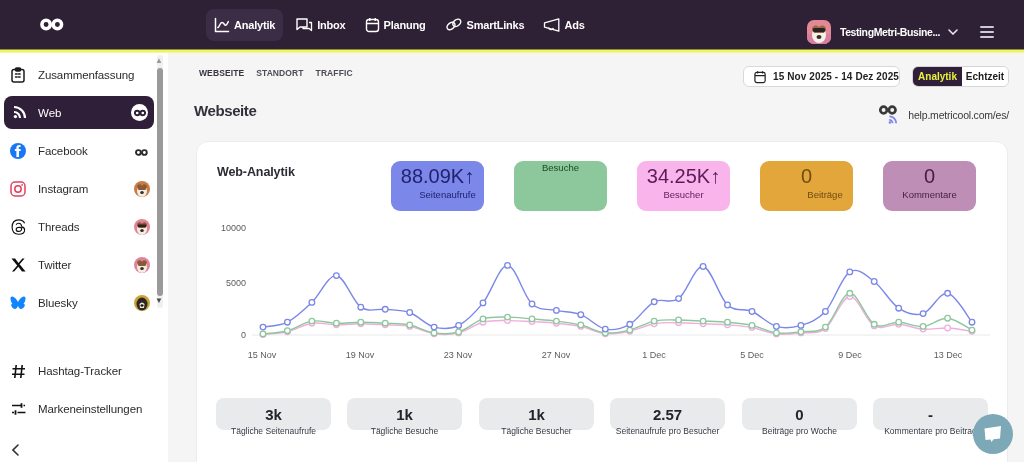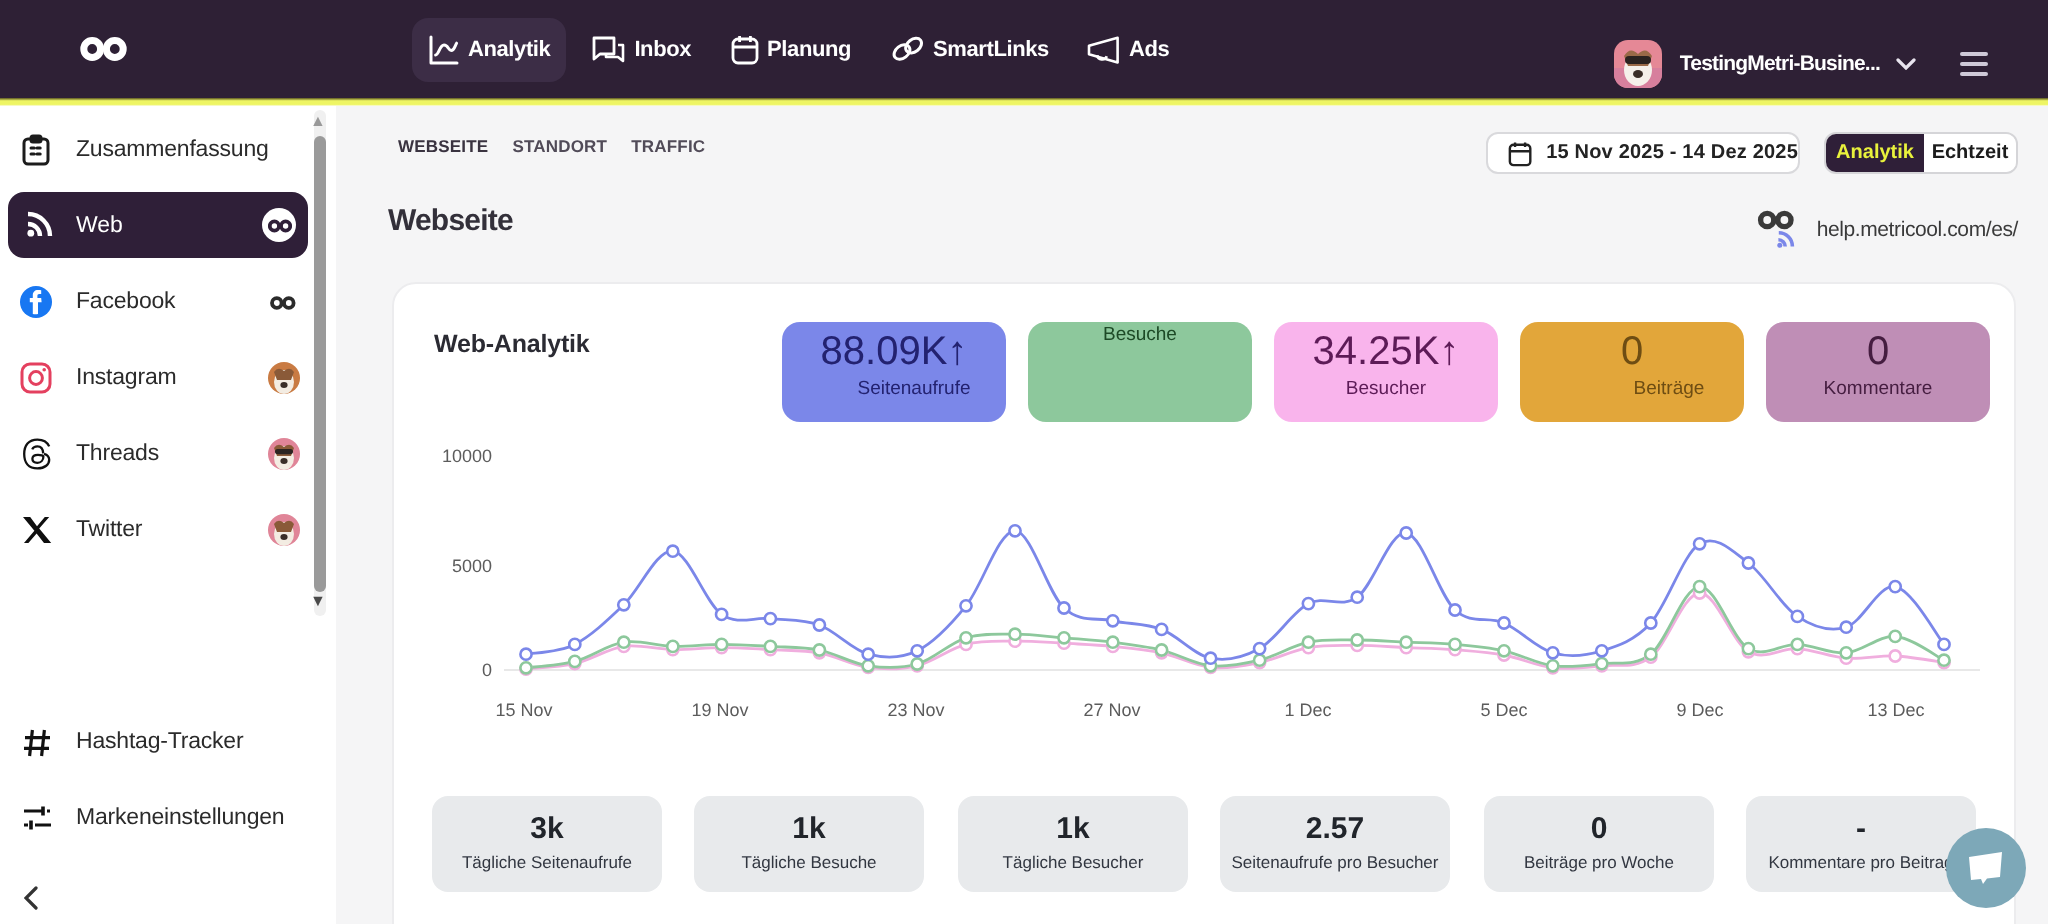--- a/index.html
+++ b/index.html
@@ -35,24 +35,24 @@
 .tabs .dim { color:#514b58; }
 .h1 { position:absolute; font-size:15px; font-weight:bold; color:#33303a; letter-spacing:-0.4px; }
 .datepick { position:absolute; top:66px; width:157px; height:21px; background:#fff; border:1px solid #d9d9dc; border-radius:6px; display:flex; align-items:center; font-size:10px; font-weight:bold; color:#232323; white-space:nowrap; letter-spacing:0.1px; }
 .btngroup { position:absolute; left:744px; top:66px; height:21px; display:flex; border-radius:6px; overflow:hidden; border:1px solid #d5d5d8; }
 .btn-a { background:#2f1f38; color:#e9f23c; font-size:10px; font-weight:bold; display:flex; align-items:center; justify-content:center; width:49px; }
 .btn-e { background:#fff; color:#1c1c1c; font-size:10px; font-weight:bold; display:flex; align-items:center; justify-content:center; width:46px; }
 .helplink { position:absolute; right:15px; top:105px; display:flex; align-items:center; font-size:10.5px; color:#3a3a3a; letter-spacing:-0.2px; }
 
 .card { position:absolute; left:196px; top:141px; width:812px; height:340px; background:#fff; border-radius:12px; border:1px solid #ececee; }
 .cardtitle { position:absolute; left:217px; top:165px; font-size:12.5px; font-weight:bold; color:#2b2b33; letter-spacing:-0.1px; }
-.statbox { position:absolute; top:161px; width:112px; height:50px; border-radius:9px; text-align:center; }
+.statbox { position:absolute; top:161px; width:93px; height:50px; border-radius:9px; text-align:center; }
 .statbox .num { font-size:20px; margin-top:4px; }
 .statbox .lbl { font-size:9.5px; margin-top:1px; }
-.bstat { position:absolute; top:398px; width:115px; height:48px; border-radius:8px; background:#e8eaec; text-align:center; }
+.bstat { position:absolute; top:398px; width:115px; height:32px; border-radius:8px; background:#e8eaec; text-align:center; }
 .bstat .num { font-size:15px; font-weight:bold; color:#21252b; margin-top:8px; }
 .bstat .lbl { font-size:8.5px; color:#323741; margin-top:3px; }
 .chatbub { position:absolute; left:973px; top:414px; width:40px; height:40px; border-radius:50%; background:#7da8b8; display:flex; align-items:center; justify-content:center; }
 </style>
 </head>
 <body>
 <div class="topbar"></div>
 <div class="yellowline"></div>
 
 <svg class="logo" width="24" height="13" viewBox="0 0 24 13">
@@ -201,20 +201,34 @@
         <svg width="15" height="14" viewBox="0 0 15 14">
           <path d="M0.5 0.5 h3.6 l3.4 4.6 L11.4 0.5 h2.2 L8.6 6.3 14.6 13.5 h-3.6 L7.3 8.7 3.2 13.5 H1 L6.2 7.4 z" fill="#0f0f0f"></path>
         </svg>
       </span>
     Twitter
     <span class="ravatar" style="top:11px"><svg width="16" height="16" viewBox="0 0 16 16">
           <rect width="16" height="16" fill="#e08598"></rect>
           <ellipse cx="8" cy="10" rx="5" ry="6" fill="#f3ece2"></ellipse>
           <path d="M3 5 Q5 2 8 4.5 Q11 2 13 5 L11.5 9 H4.5 Z" fill="#8a5a38"></path>
           <ellipse cx="8" cy="11.5" rx="1.8" ry="1.5" fill="#3a2e28"></ellipse>
+        </svg></span>
+  </div>
+  <div class="sitem" style="top:284px">
+    <span class="ic">
+        <svg width="16" height="14" viewBox="0 0 16 14">
+          <path d="M8 6 C7 3.5 4.5 0.8 2.5 0.5 1 0.3 0.5 1.2 0.5 2.5 c0 1.5 0.8 4.5 2 5.3 -1 .2-1.6.8-1.2 2 .5 1.6 2.2 3.2 3.7 3.2 C6.3 13 7.6 11.3 8 9.8 8.4 11.3 9.7 13 11 13 c1.5 0 3.2-1.6 3.7-3.2 .4-1.2-.2-1.8-1.2-2 1.2-.8 2-3.8 2-5.3 0-1.3-.5-2.2-2-2 C11.5 0.8 9 3.5 8 6 z" fill="#1185fe"></path>
+        </svg>
+      </span>
+    Bluesky
+    <span class="ravatar" style="top:11px"><svg width="16" height="16" viewBox="0 0 16 16">
+          <rect width="16" height="16" fill="#caa43a"></rect>
+          <ellipse cx="8" cy="9" rx="5.5" ry="6.5" fill="#2e2620"></ellipse>
+          <path d="M5.5 9 Q8 6 10.5 9 L10 13 H6 Z" fill="#f3ece2"></path>
+          <ellipse cx="8" cy="10.5" rx="1.6" ry="1.3" fill="#1c1613"></ellipse>
         </svg></span>
   </div>
   <div class="sitem" style="top:352px">
     <span class="ic">
         <svg width="15" height="15" viewBox="0 0 15 15" fill="none" stroke="#111" stroke-width="1.6">
           <path d="M5.2 1 L3.8 14 M11.2 1 L9.8 14 M1.5 4.8 H14 M1 10.2 H13.5"></path>
         </svg>
       </span>
     Hashtag-Tracker
   </div>

